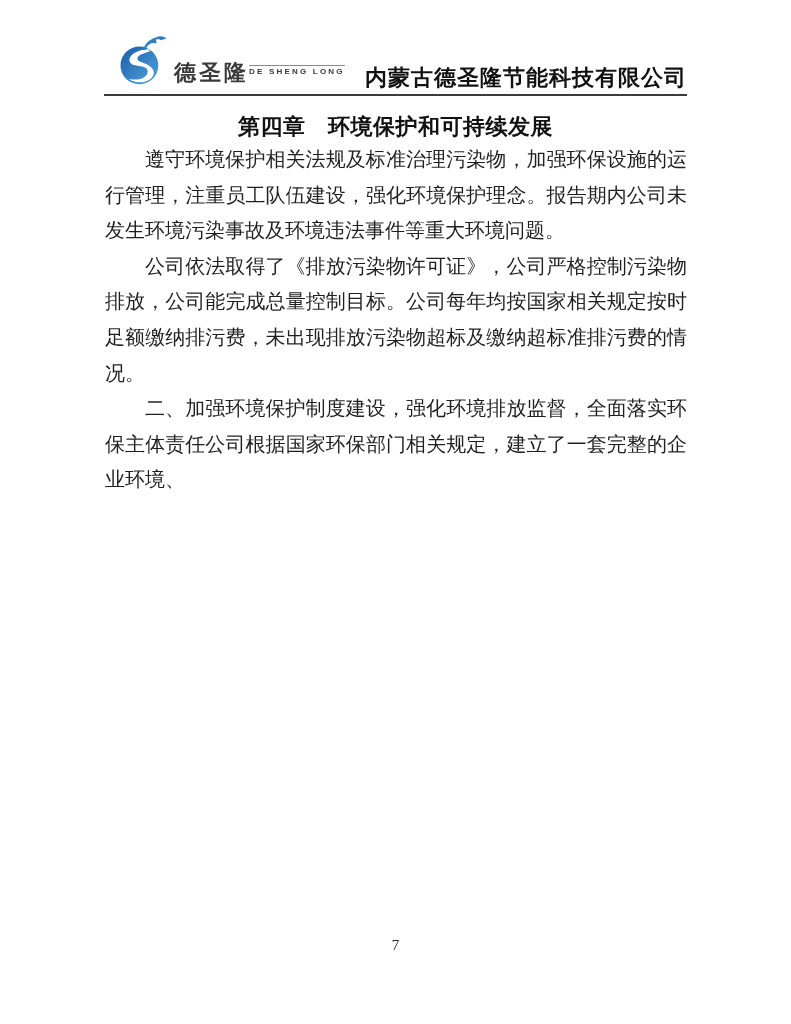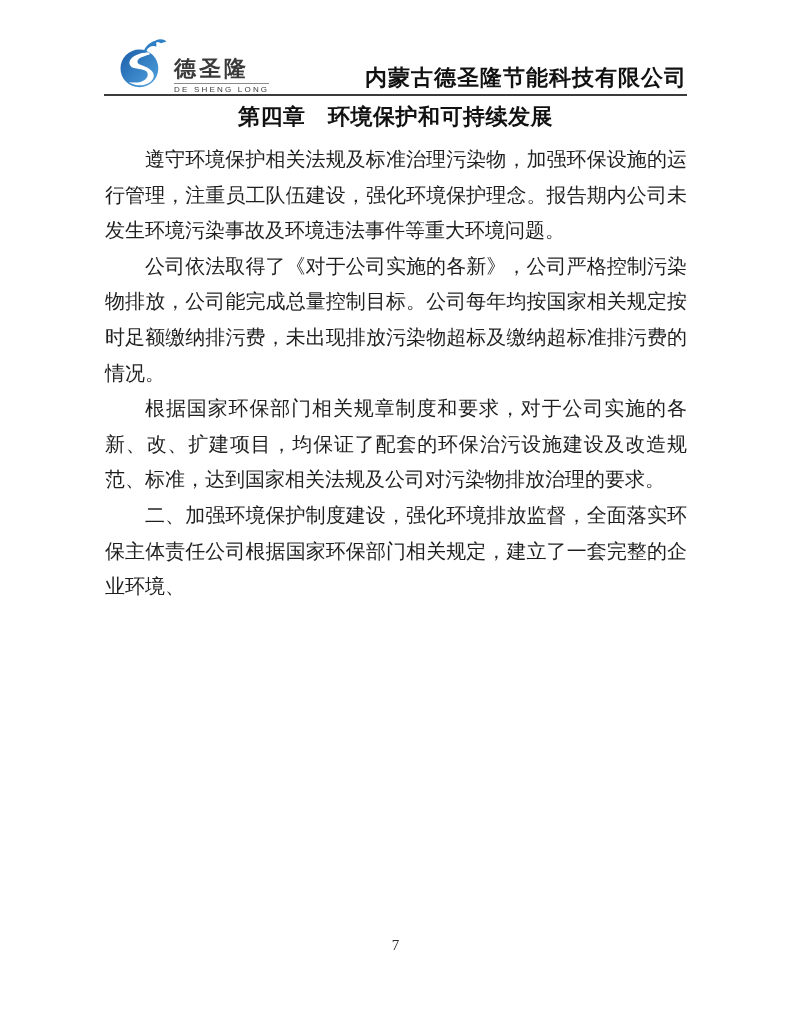--- a/index.html
+++ b/index.html
@@ -16,32 +16,32 @@
   
   .logo {
     position: absolute;
     left: 116px;
     top: 32px;
     display: flex;
     align-items: center;
     gap: 4px;
   }
   .logo-mark { width: 54px; height: 56px; }
-  .logo-text { display: flex; flex-direction: column; line-height: 1; margin-top: 26px; }
+  .logo-text { display: flex; flex-direction: row; line-height: 1; margin-top: 26px; }
   .logo-cn {
     font-family: "Liberation Sans", "DejaVu Sans", sans-serif;
     font-size: 22px;
     font-weight: bold;
     color: #3a3a3a;
     letter-spacing: 3px;
   }
   .logo-en {
     font-family: "Liberation Sans", "DejaVu Sans", sans-serif;
     font-size: 8px;
-    font-weight: normal;
+    font-weight: bold;
     color: #3a3a3a;
     letter-spacing: 2.2px;
     margin-top: 3px;
     border-top: 1px solid #8a8a8a;
     padding-top: 2px;
     width: fit-content;
   }
   .company-name {
     position: absolute;
     right: 104px;
@@ -58,21 +58,21 @@
     left: 104px;
     width: 583px;
     top: 94px;
     height: 2px;
     background: #3c3c3c;
   }
   
   .chapter-title {
     position: absolute;
     left: 0;
-    top: 102px;
+    top: 112px;
     width: 100%;
     text-align: center;
     font-size: 22px;
     font-weight: bold;
     color: #111111;
     letter-spacing: 0.5px;
   }
   
   .doc-body {
     position: absolute;
@@ -132,22 +132,21 @@
   </div>
 
   <div class="company-name">内蒙古德圣隆节能科技有限公司</div>
 
   <div class="header-rule"></div>
 
   <h1 class="chapter-title">第四章　环境保护和可持续发展</h1>
 
   <main class="doc-body">
     <p>遵守环境保护相关法规及标准治理污染物，加强环保设施的运行管理，注重员工队伍建设，强化环境保护理念。报告期内公司未发生环境污染事故及环境违法事件等重大环境问题。</p>
-    <p>公司依法取得了《对于公司实施的各新》，公司严格控制污染物排放，公司能完成总量控制目标。公司每年均按国家相关规定按时足额缴纳排污费，未出现排放污染物超标及缴纳超标准排污费的情况。</p>
-    <p>根据国家环保部门相关规章制度和要求，对于公司实施的各新、改、扩建项目，均保证了配套的环保治污设施建设及改造规范、标准，达到国家相关法规及公司对污染物排放治理的要求。</p>
+    <p>公司依法取得了《排放污染物许可证》，公司严格控制污染物排放，公司能完成总量控制目标。公司每年均按国家相关规定按时足额缴纳排污费，未出现排放污染物超标及缴纳超标准排污费的情况。</p>
     <p>二、加强环境保护制度建设，强化环境排放监督，全面落实环保主体责任公司根据国家环保部门相关规定，建立了一套完整的企业环境、</p>
   </main>
 
   <footer class="page-footer">
     <span class="page-number">7</span>
   </footer>
 
 </div>
 
 </body></html>

